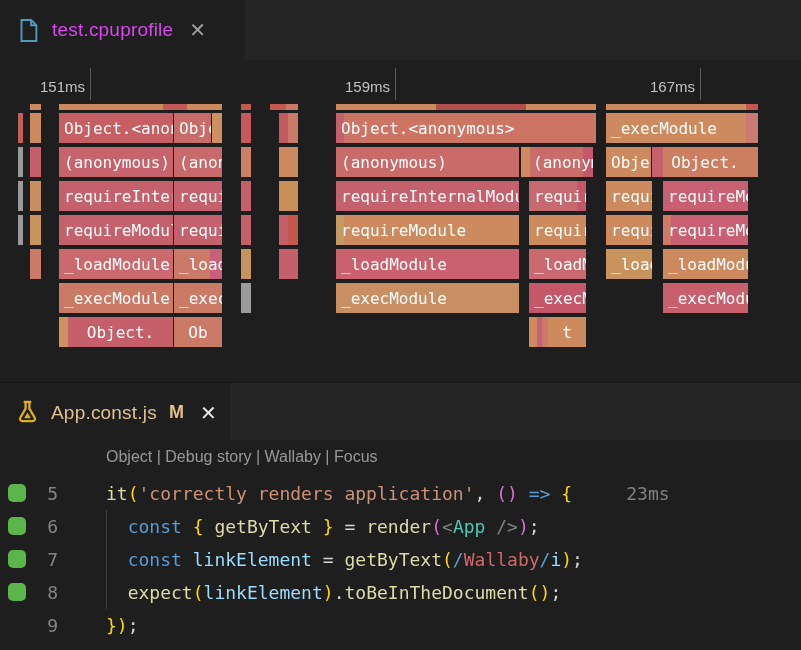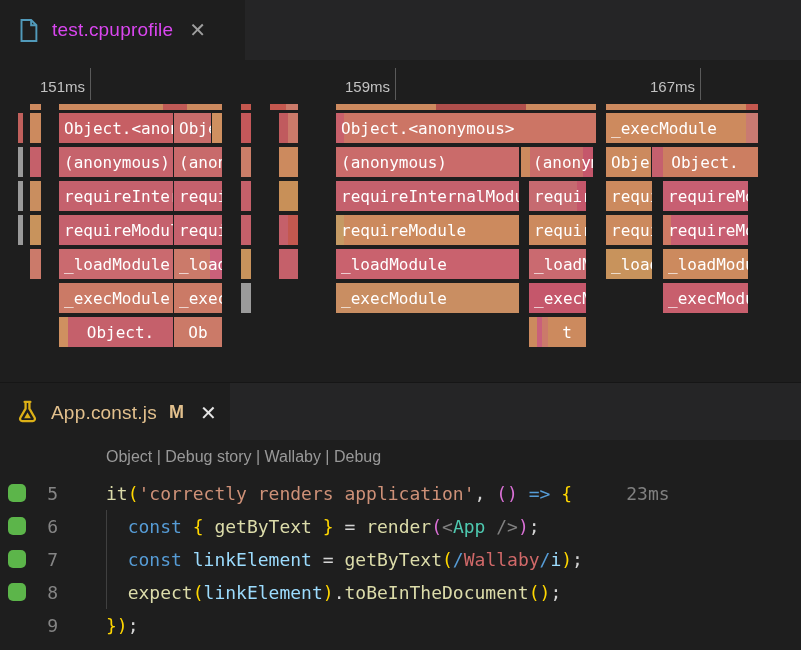--- a/index.html
+++ b/index.html
@@ -149,21 +149,21 @@
           <path d="M12 13 l3.5 6 h-7 z" fill="#ddb117"></path>
         </svg>
       </span>
       <span class="tab-label modified">App.const.js</span>
       <span class="tab-badge">M</span>
       <span class="tab-close bright">✕</span>
     </div>
   </div>
 
   <div class="editor">
-    <div class="codelens" id="codelens"><span class="lnk">Object</span><span> | </span><span class="lnk">Debug story</span><span> | </span><span class="lnk">Wallaby</span><span> | </span><span class="lnk">Debug</span></div>
+    <div class="codelens" id="codelens"><span class="lnk">Object</span><span> | </span><span class="lnk">Debug story</span><span> | </span><span class="lnk">Wallaby</span><span> | </span><span class="lnk">Focus</span></div>
     <div class="indent-guide"></div>
     <div id="code-lines">
         <div class="code-line" style="top: 37px;">
           <div class="gutter-dot"></div>
           <div class="line-num">5</div>
           <div class="line-code"><span style="color: rgb(220, 220, 170);">it</span><span style="color: rgb(255, 215, 0);">(</span><span style="color: rgb(206, 145, 120);">'correctly renders application'</span><span style="color: rgb(212, 212, 212);">, </span><span style="color: rgb(218, 112, 214);">()</span><span style="color: rgb(212, 212, 212);"> </span><span style="color: rgb(86, 156, 214);">=&gt;</span><span style="color: rgb(212, 212, 212);"> </span><span style="color: rgb(255, 215, 0);">{</span><span style="color: rgb(128, 128, 128);">     23ms</span></div>
         </div>
         <div class="code-line" style="top: 70px;">
           <div class="gutter-dot"></div>
           <div class="line-num">6</div>

